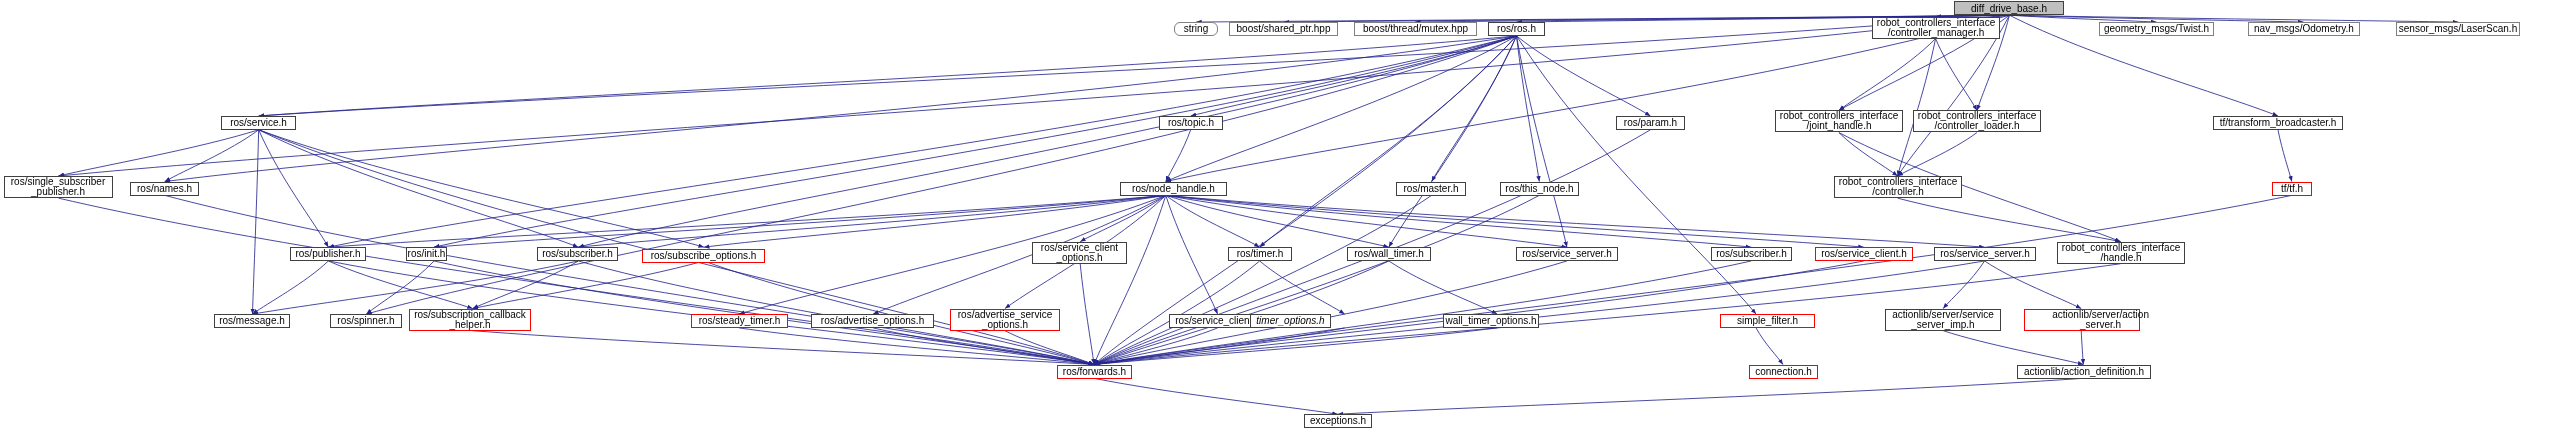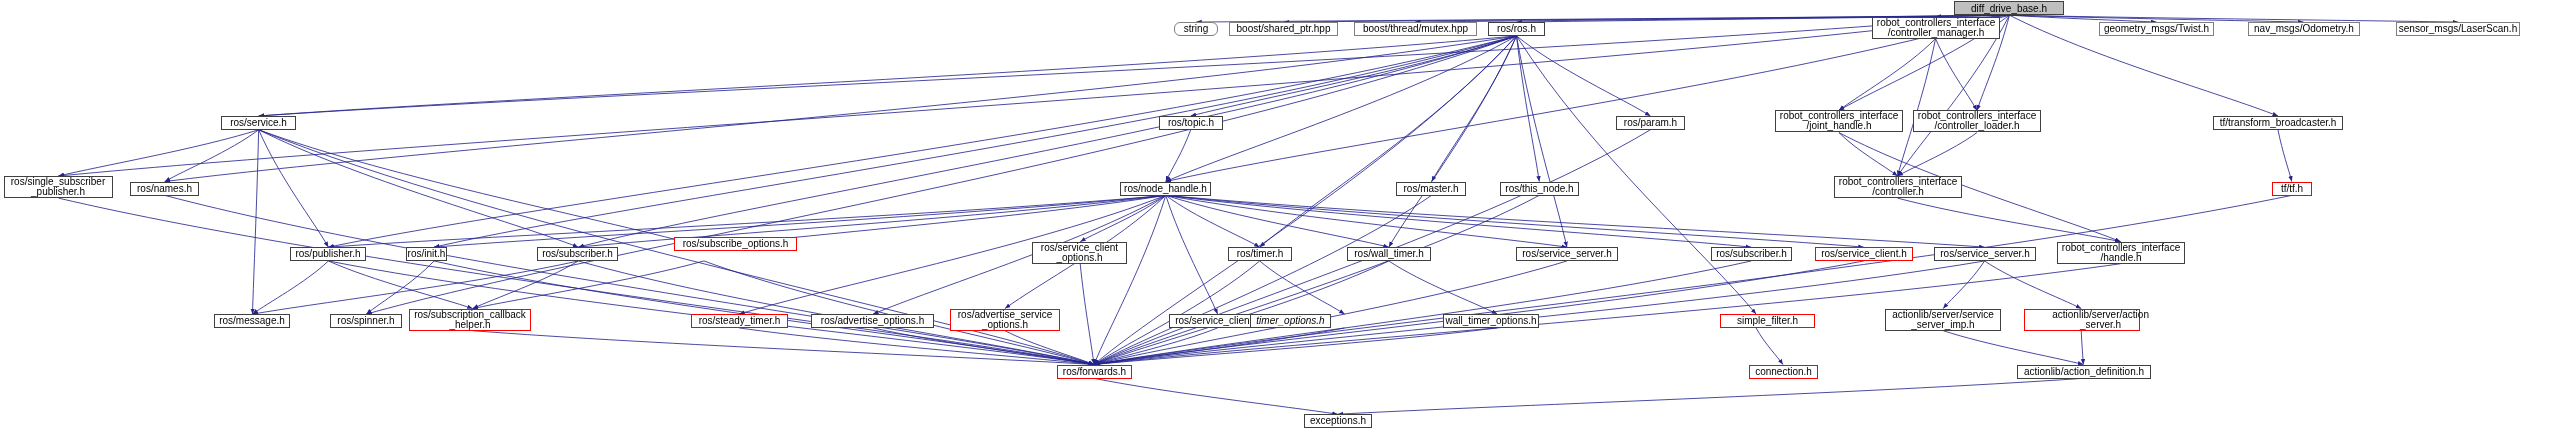--- a/index.html
+++ b/index.html
@@ -181,30 +181,30 @@
       <div class="node solid" style="left: 1159px; top: 116px; width: 64px; height: 14px;">ros/topic.h</div>
       <div class="node solid" style="left: 1616px; top: 116px; width: 69px; height: 14px;">ros/param.h</div>
       <div class="node solid" style="left: 1775px; top: 110px; width: 128px; height: 22px;">robot_controllers_interface
 /joint_handle.h</div>
       <div class="node solid" style="left: 1913px; top: 110px; width: 128px; height: 22px;">robot_controllers_interface
 /controller_loader.h</div>
       <div class="node solid" style="left: 2213px; top: 116px; width: 130px; height: 14px;">tf/transform_broadcaster.h</div>
       <div class="node solid" style="left: 3.5px; top: 176px; width: 109px; height: 22px;">ros/single_subscriber
 _publisher.h</div>
       <div class="node solid" style="left: 130px; top: 182px; width: 69px; height: 14px;">ros/names.h</div>
-      <div class="node solid" style="left: 1120px; top: 182px; width: 91px; height: 14px;">ros/node_handle.h</div>
+      <div class="node solid" style="left: 1120px; top: 182px; width: 107px; height: 14px;">ros/node_handle.h</div>
       <div class="node solid" style="left: 1396px; top: 182px; width: 70px; height: 14px;">ros/master.h</div>
       <div class="node solid" style="left: 1500px; top: 182px; width: 79px; height: 14px;">ros/this_node.h</div>
       <div class="node solid" style="left: 1834px; top: 176px; width: 128px; height: 22px;">robot_controllers_interface
 /controller.h</div>
       <div class="node red" style="left: 2272px; top: 182px; width: 40px; height: 14px;">tf/tf.h</div>
       <div class="node solid" style="left: 290px; top: 247px; width: 76px; height: 14px;">ros/publisher.h</div>
       <div class="node solid" style="left: 406px; top: 247px; width: 41px; height: 14px;">ros/init.h</div>
       <div class="node solid" style="left: 537px; top: 247px; width: 81px; height: 14px;">ros/subscriber.h</div>
-      <div class="node red" style="left: 642px; top: 237px; width: 123px; height: 14px; margin-left: 32px;">ros/subscribe_options.h</div>
+      <div class="node red" style="left: 642px; top: 249px; width: 123px; height: 14px;">ros/subscribe_options.h</div>
       <div class="node solid" style="left: 1032px; top: 242px; width: 95px; height: 22px;">ros/service_client
 _options.h</div>
       <div class="node solid" style="left: 1228px; top: 247px; width: 64px; height: 14px;">ros/timer.h</div>
       <div class="node solid" style="left: 1347px; top: 247px; width: 84px; height: 14px;">ros/wall_timer.h</div>
       <div class="node solid" style="left: 1516px; top: 247px; width: 102px; height: 14px;">ros/service_server.h</div>
       <div class="node solid" style="left: 1711px; top: 247px; width: 81px; height: 14px;">ros/subscriber.h</div>
       <div class="node red" style="left: 1815px; top: 247px; width: 98px; height: 14px;">ros/service_client.h</div>
       <div class="node solid" style="left: 1934px; top: 247px; width: 102px; height: 14px;">ros/service_server.h</div>
       <div class="node solid" style="left: 2057px; top: 242px; width: 128px; height: 22px;">robot_controllers_interface
 /handle.h</div>

